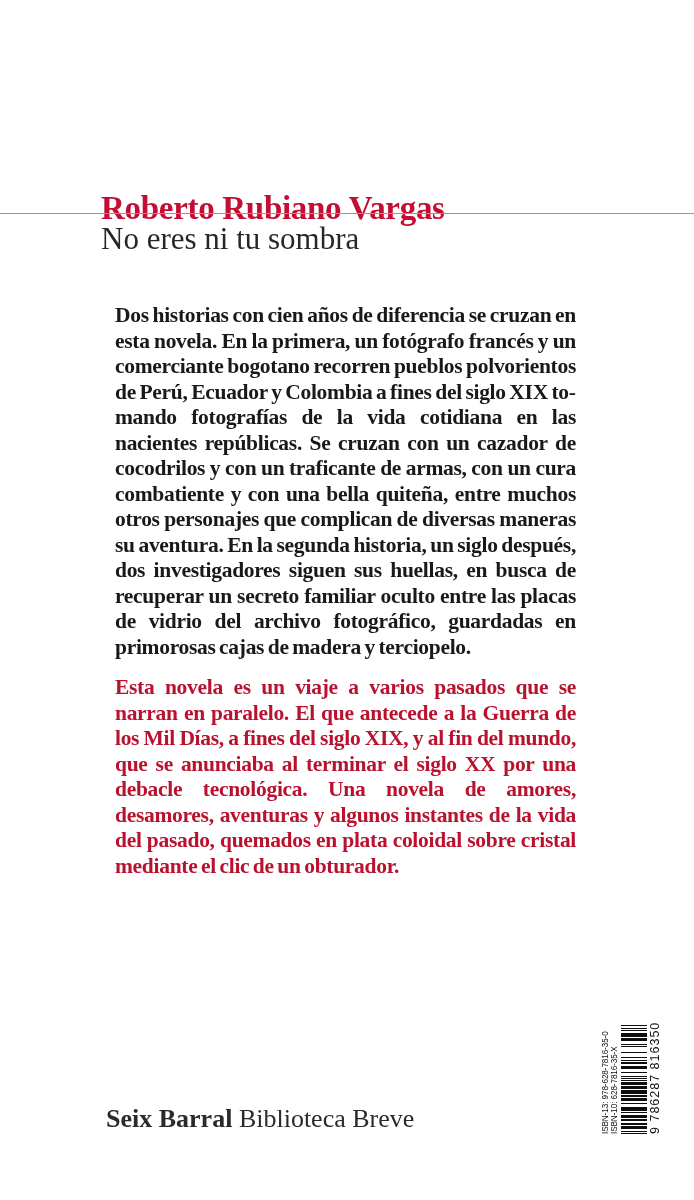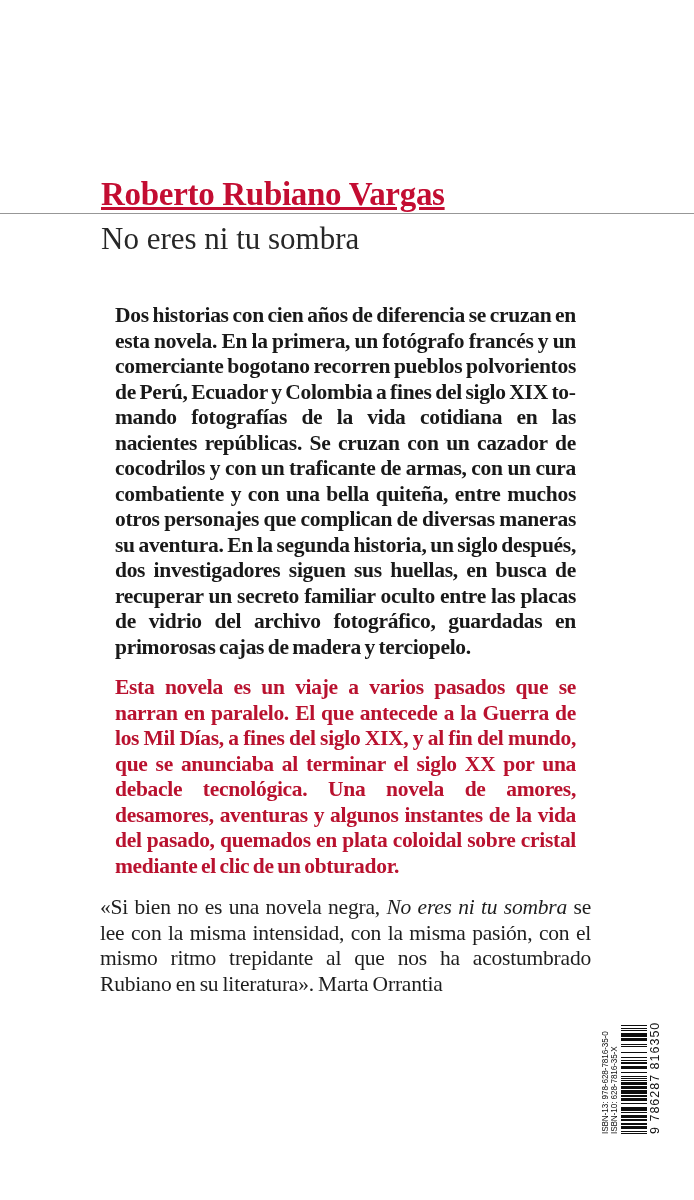--- a/index.html
+++ b/index.html
@@ -11,26 +11,25 @@
   html,body{margin:0;padding:0;background:#e8e8e8;}
   .page{
     position:relative;
     width:694px;height:1200px;
     background:#ffffff;
     font-family:"Liberation Serif", serif;
     overflow:hidden;
     margin:0 auto;
   }
   .author{
-    position:absolute;left:101px;top:177px;
+    position:absolute;left:101px;top:191px;
     font-size:33px;line-height:34px;font-weight:700;
     letter-spacing:-0.3px;
     color:var(--author-red);
     white-space:nowrap;
-    text-decoration:underline;
   }
   .rule{
     position:absolute;left:0;top:213px;
     width:694px;height:1px;
     background:var(--rule-gray);
   }
   .subtitle{
     position:absolute;left:101px;top:222px;
     font-size:31px;line-height:33px;font-weight:400;
     color:#272727;
@@ -102,23 +101,23 @@
 
   <div class="author">Roberto Rubiano Vargas</div>
 
   <div class="rule"></div>
 
   <div class="subtitle">No eres ni tu sombra</div>
 
   <div class="textblock">
     <p class="para">Dos historias con cien años de diferencia se cruzan en esta novela. En la primera, un fotógrafo francés y un comerciante bogotano recorren pueblos polvorientos de Perú, Ecuador y Colombia a fines del siglo XIX to­mando fotografías de la vida cotidiana en las nacientes repúblicas. Se cruzan con un cazador de cocodrilos y con un traficante de armas, con un cura combatiente y con una bella quiteña, entre muchos otros persona­jes que complican de diversas maneras su aventura. En la segunda historia, un siglo después, dos investi­gadores siguen sus huellas, en busca de recuperar un secreto familiar oculto entre las placas de vidrio del archivo fotográfico, guardadas en primorosas cajas de madera y terciopelo.</p>
     <p class="para para-red">Esta novela es un viaje a varios pasados que se narran en paralelo. El que antecede a la Guerra de los Mil Días, a fines del siglo XIX, y al fin del mundo, que se anunciaba al terminar el siglo XX por una debacle tec­nológica. Una novela de amores, desamores, aventuras y algunos instantes de la vida del pasado, quemados en plata coloidal sobre cristal mediante el clic de un obturador.</p>
-    <p class="quote"><span>«Si bien no es una novela negra, </span><span class="title-italic">No eres ni tu sombra</span><span> se lee con la misma intensidad, con la misma pasión, con el mismo ritmo trepidante al que nos ha acostumbrado Rubiano en su literatura». Marta Orrantia</span></p>
   </div>
 
+  <div class="publisher"><span class="imprint">Seix Barral</span> <span class="collection">Biblioteca Breve</span></div>
 
   <div class="barcode">
     <div class="barcode-inner">
       <div class="bc-isbn">ISBN-13: 978-628-7816-35-0</div>
       <div class="bc-isbn">ISBN-10: 628-7816-35-X</div>
       <div class="bc-bars"><span style="width: 1.15px; background: rgb(13, 13, 13);"></span><span style="width: 1.15px; background: transparent;"></span><span style="width: 1.15px; background: rgb(13, 13, 13);"></span><span style="width: 1.15px; background: transparent;"></span><span style="width: 3.45px; background: rgb(13, 13, 13);"></span><span style="width: 1.15px; background: transparent;"></span><span style="width: 2.3px; background: rgb(13, 13, 13);"></span><span style="width: 1.15px; background: transparent;"></span><span style="width: 2.3px; background: rgb(13, 13, 13);"></span><span style="width: 1.15px; background: transparent;"></span><span style="width: 3.45px; background: rgb(13, 13, 13);"></span><span style="width: 1.15px; background: transparent;"></span><span style="width: 1.15px; background: rgb(13, 13, 13);"></span><span style="width: 1.15px; background: transparent;"></span><span style="width: 4.6px; background: rgb(13, 13, 13);"></span><span style="width: 2.3px; background: transparent;"></span><span style="width: 1.15px; background: rgb(13, 13, 13);"></span><span style="width: 2.3px; background: transparent;"></span><span style="width: 2.3px; background: rgb(13, 13, 13);"></span><span style="width: 1.15px; background: transparent;"></span><span style="width: 2.3px; background: rgb(13, 13, 13);"></span><span style="width: 1.15px; background: transparent;"></span><span style="width: 3.45px; background: rgb(13, 13, 13);"></span><span style="width: 1.15px; background: transparent;"></span><span style="width: 3.45px; background: rgb(13, 13, 13);"></span><span style="width: 1.15px; background: transparent;"></span><span style="width: 2.3px; background: rgb(13, 13, 13);"></span><span style="width: 1.15px; background: transparent;"></span><span style="width: 1.15px; background: rgb(13, 13, 13);"></span><span style="width: 1.15px; background: transparent;"></span><span style="width: 1.15px; background: rgb(13, 13, 13);"></span><span style="width: 1.15px; background: transparent;"></span><span style="width: 1.15px; background: rgb(13, 13, 13);"></span><span style="width: 2.3px; background: transparent;"></span><span style="width: 1.15px; background: rgb(13, 13, 13);"></span><span style="width: 3.45px; background: transparent;"></span><span style="width: 2.3px; background: rgb(13, 13, 13);"></span><span style="width: 2.3px; background: transparent;"></span><span style="width: 2.3px; background: rgb(13, 13, 13);"></span><span style="width: 1.15px; background: transparent;"></span><span style="width: 1.15px; background: rgb(13, 13, 13);"></span><span style="width: 1.15px; background: transparent;"></span><span style="width: 1.15px; background: rgb(13, 13, 13);"></span><span style="width: 4.6px; background: transparent;"></span><span style="width: 1.15px; background: rgb(13, 13, 13);"></span><span style="width: 4.6px; background: transparent;"></span><span style="width: 1.15px; background: rgb(13, 13, 13);"></span><span style="width: 1.15px; background: transparent;"></span><span style="width: 1.15px; background: rgb(13, 13, 13);"></span><span style="width: 2.3px; background: transparent;"></span><span style="width: 3.45px; background: rgb(13, 13, 13);"></span><span style="width: 1.15px; background: transparent;"></span><span style="width: 3.45px; background: rgb(13, 13, 13);"></span><span style="width: 2.3px; background: transparent;"></span><span style="width: 1.15px; background: rgb(13, 13, 13);"></span><span style="width: 1.15px; background: transparent;"></span><span style="width: 1.15px; background: rgb(13, 13, 13);"></span><span style="width: 1.15px; background: transparent;"></span><span style="width: 1.15px; background: rgb(13, 13, 13);"></span></div>
       <div class="bc-num">9 786287 816350</div>
     </div>
   </div>
 

